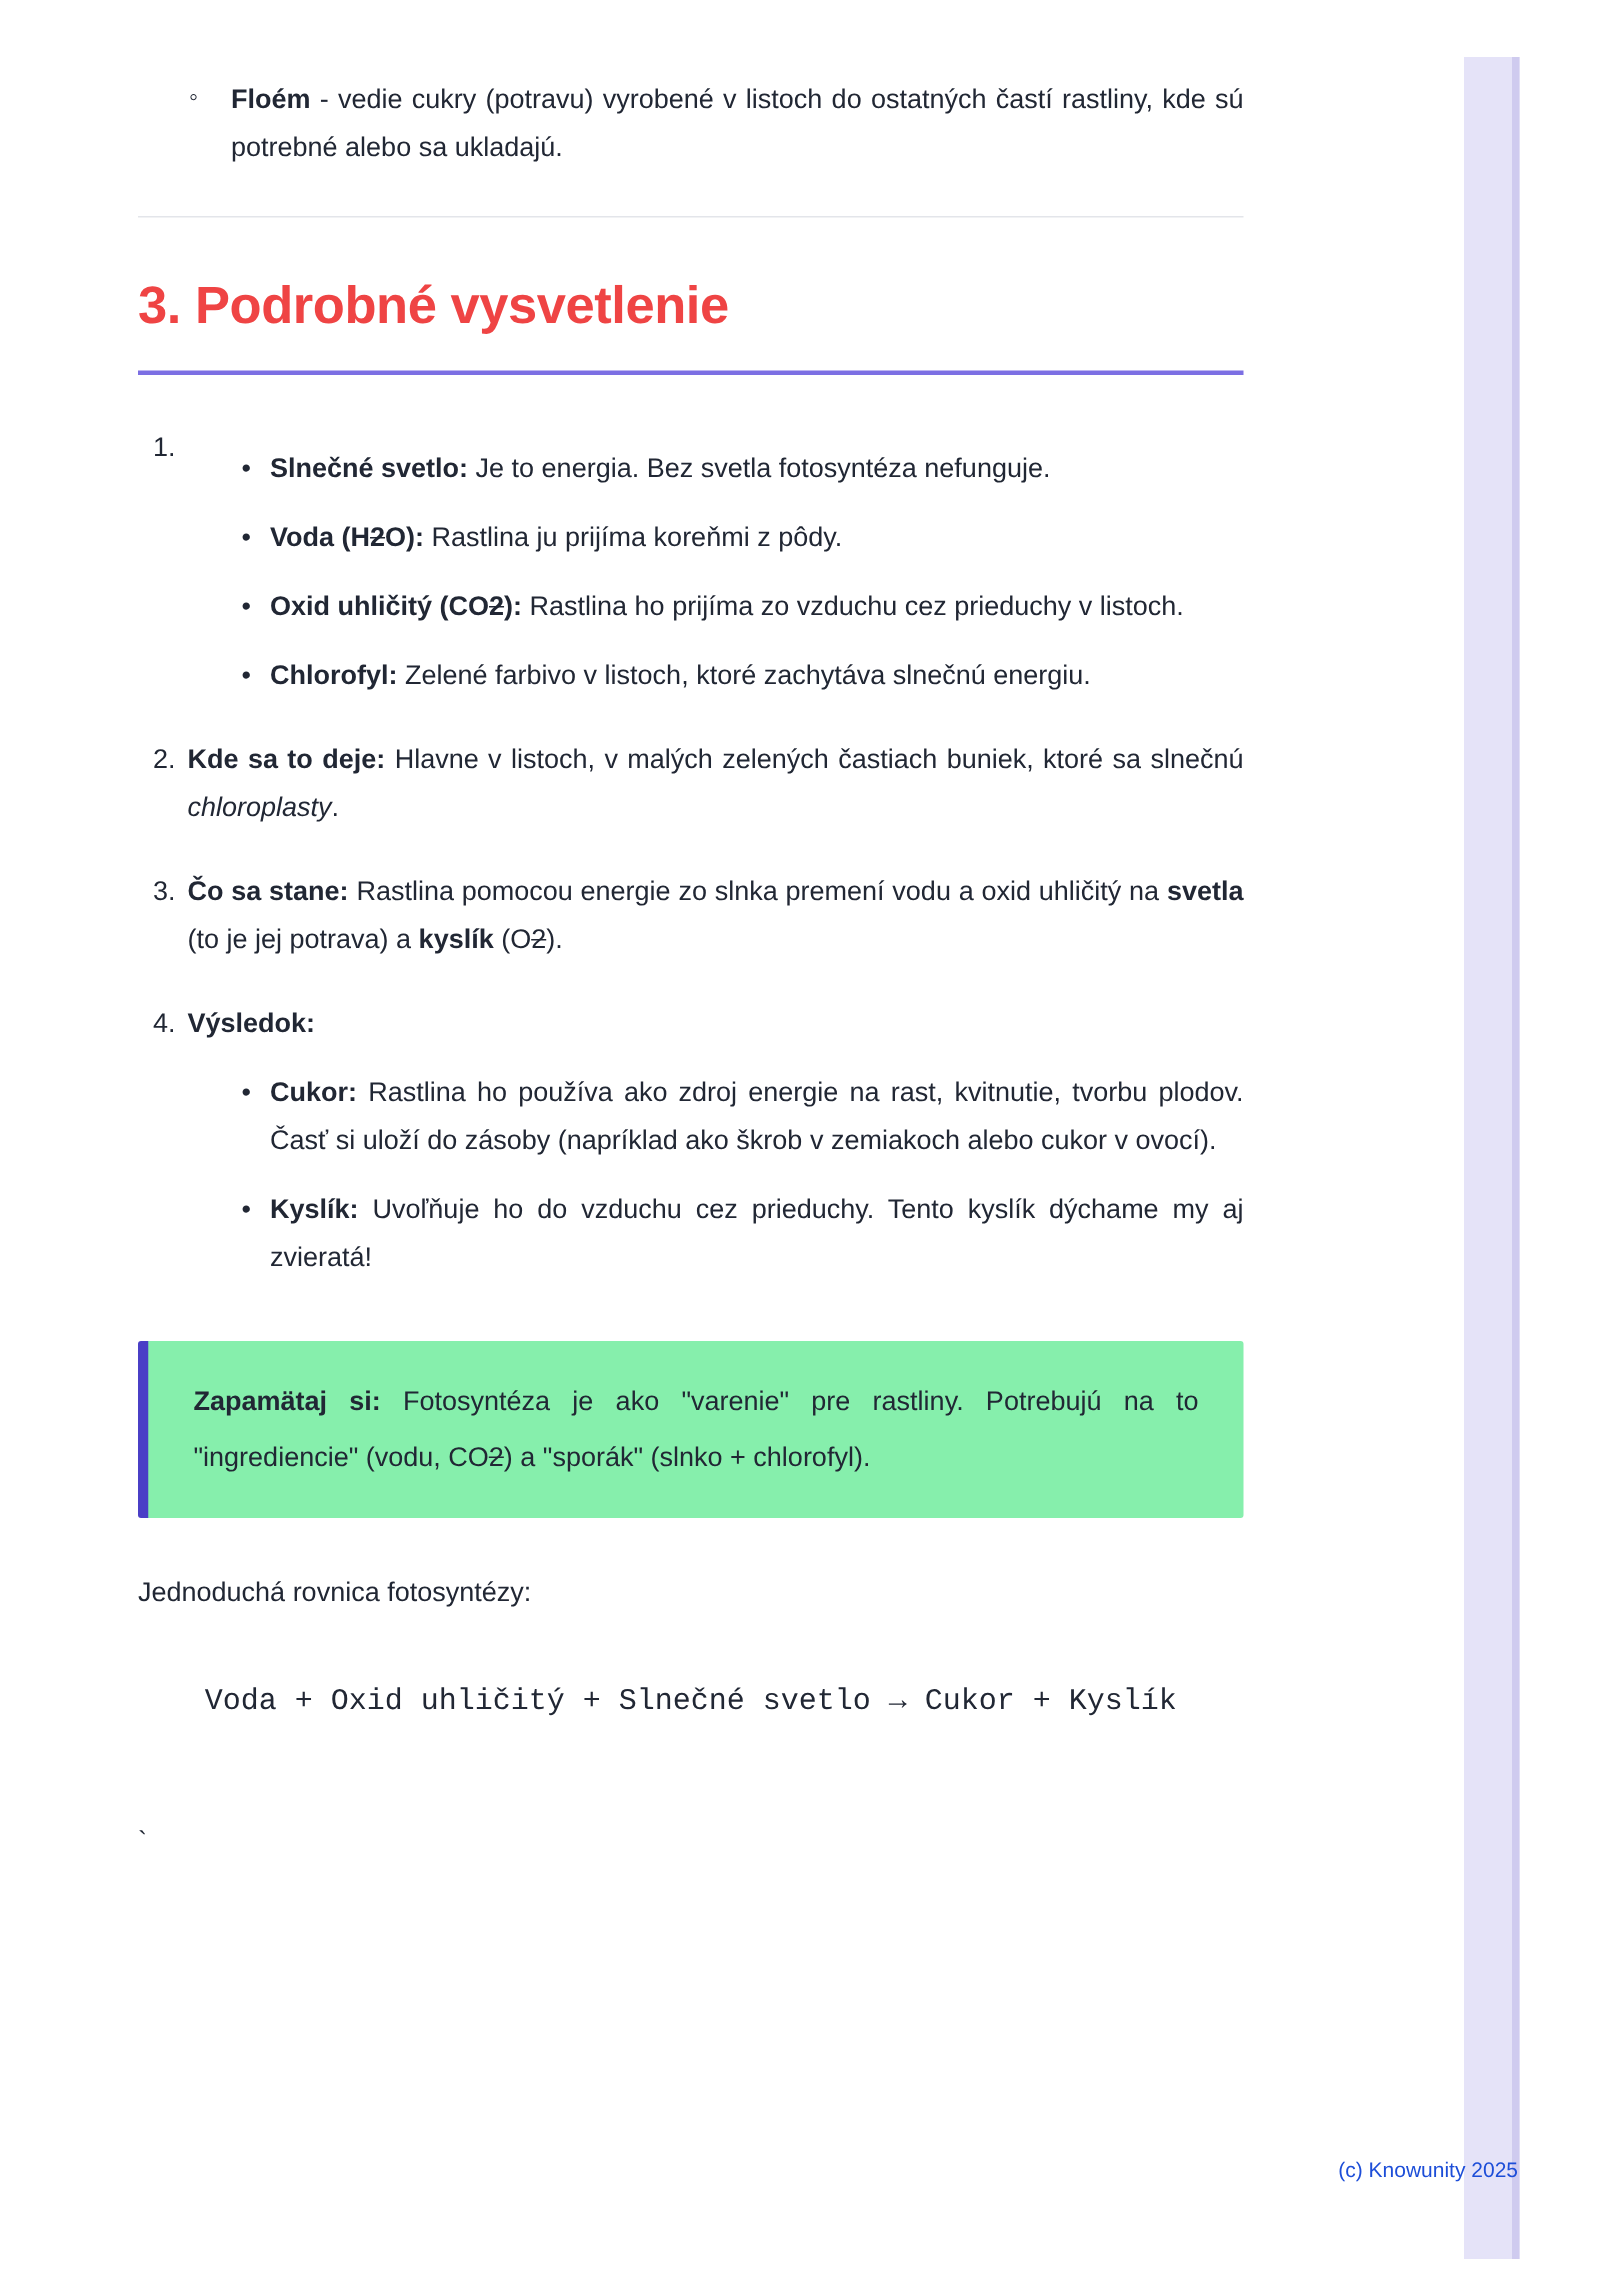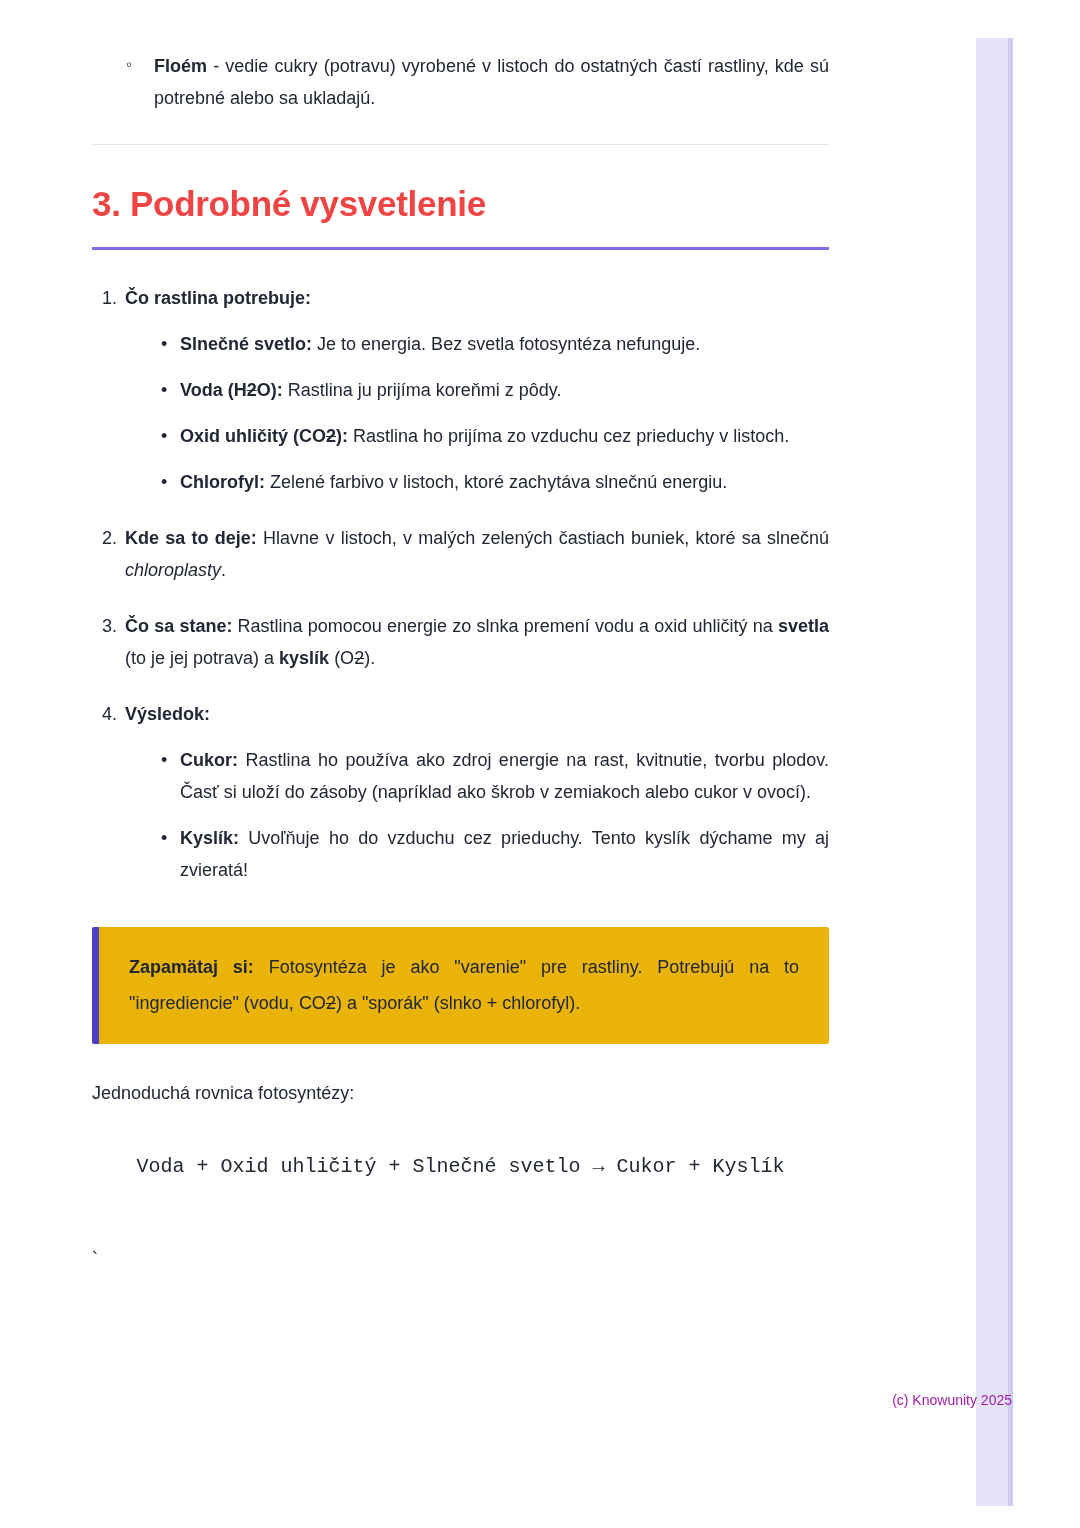--- a/index.html
+++ b/index.html
@@ -45,36 +45,36 @@
   .num-item + .num-item { margin-top:24px; }
   .num-item > .marker { width:23px; }
   .li-body { flex:1 1 auto; }
   .sublist { margin-top:14px; }
   .sub { margin-left:36px; }
   .sub + .sub { margin-top:14px; }
   .sub > .marker { width:19px; }
 
   .callout {
     margin-top:40px;
-    background:#eab308;
+    background:#86efac;
     border-left:7px solid #4A3FC6;
     border-radius:2px;
     padding:22px 30px 22px 30px;
     line-height:2.05;
   }
   .eq-intro { margin-top:33px; }
   .equation {
     margin-top:40px;
     font-family:Liberation Mono, monospace;
     font-size:20px; text-align:center;
   }
   .stray { margin-top:58px; font-size:18px; }
   .footer {
-    position:absolute; top:1388px; right:68px;
-    font-size:14px; color:#a21caf;
+    position:absolute; top:1434px; right:68px;
+    font-size:14px; color:#1d4ed8;
   }
 </style>
 </head>
 <body>
 
 <div class="page">
 
   <div class="scroll-strip">
     <div class="scroll-thumb"></div>
   </div>
@@ -92,21 +92,20 @@
 
     <h1>3. Podrobné vysvetlenie</h1>
 
 
 
     <div class="olist">
 
       <div class="li num-item">
         <span class="marker">1.</span>
         <div class="li-body">
-          <p><b>Čo rastlina potrebuje:</b></p>
           <div class="sublist">
             <div class="li sub">
               <span class="marker">•</span>
               <div class="li-text">
                 <b>Slnečné svetlo:</b><span> Je to energia. Bez svetla fotosyntéza nefunguje.</span>
               </div>
             </div>
             <div class="li sub">
               <span class="marker">•</span>
               <div class="li-text">

